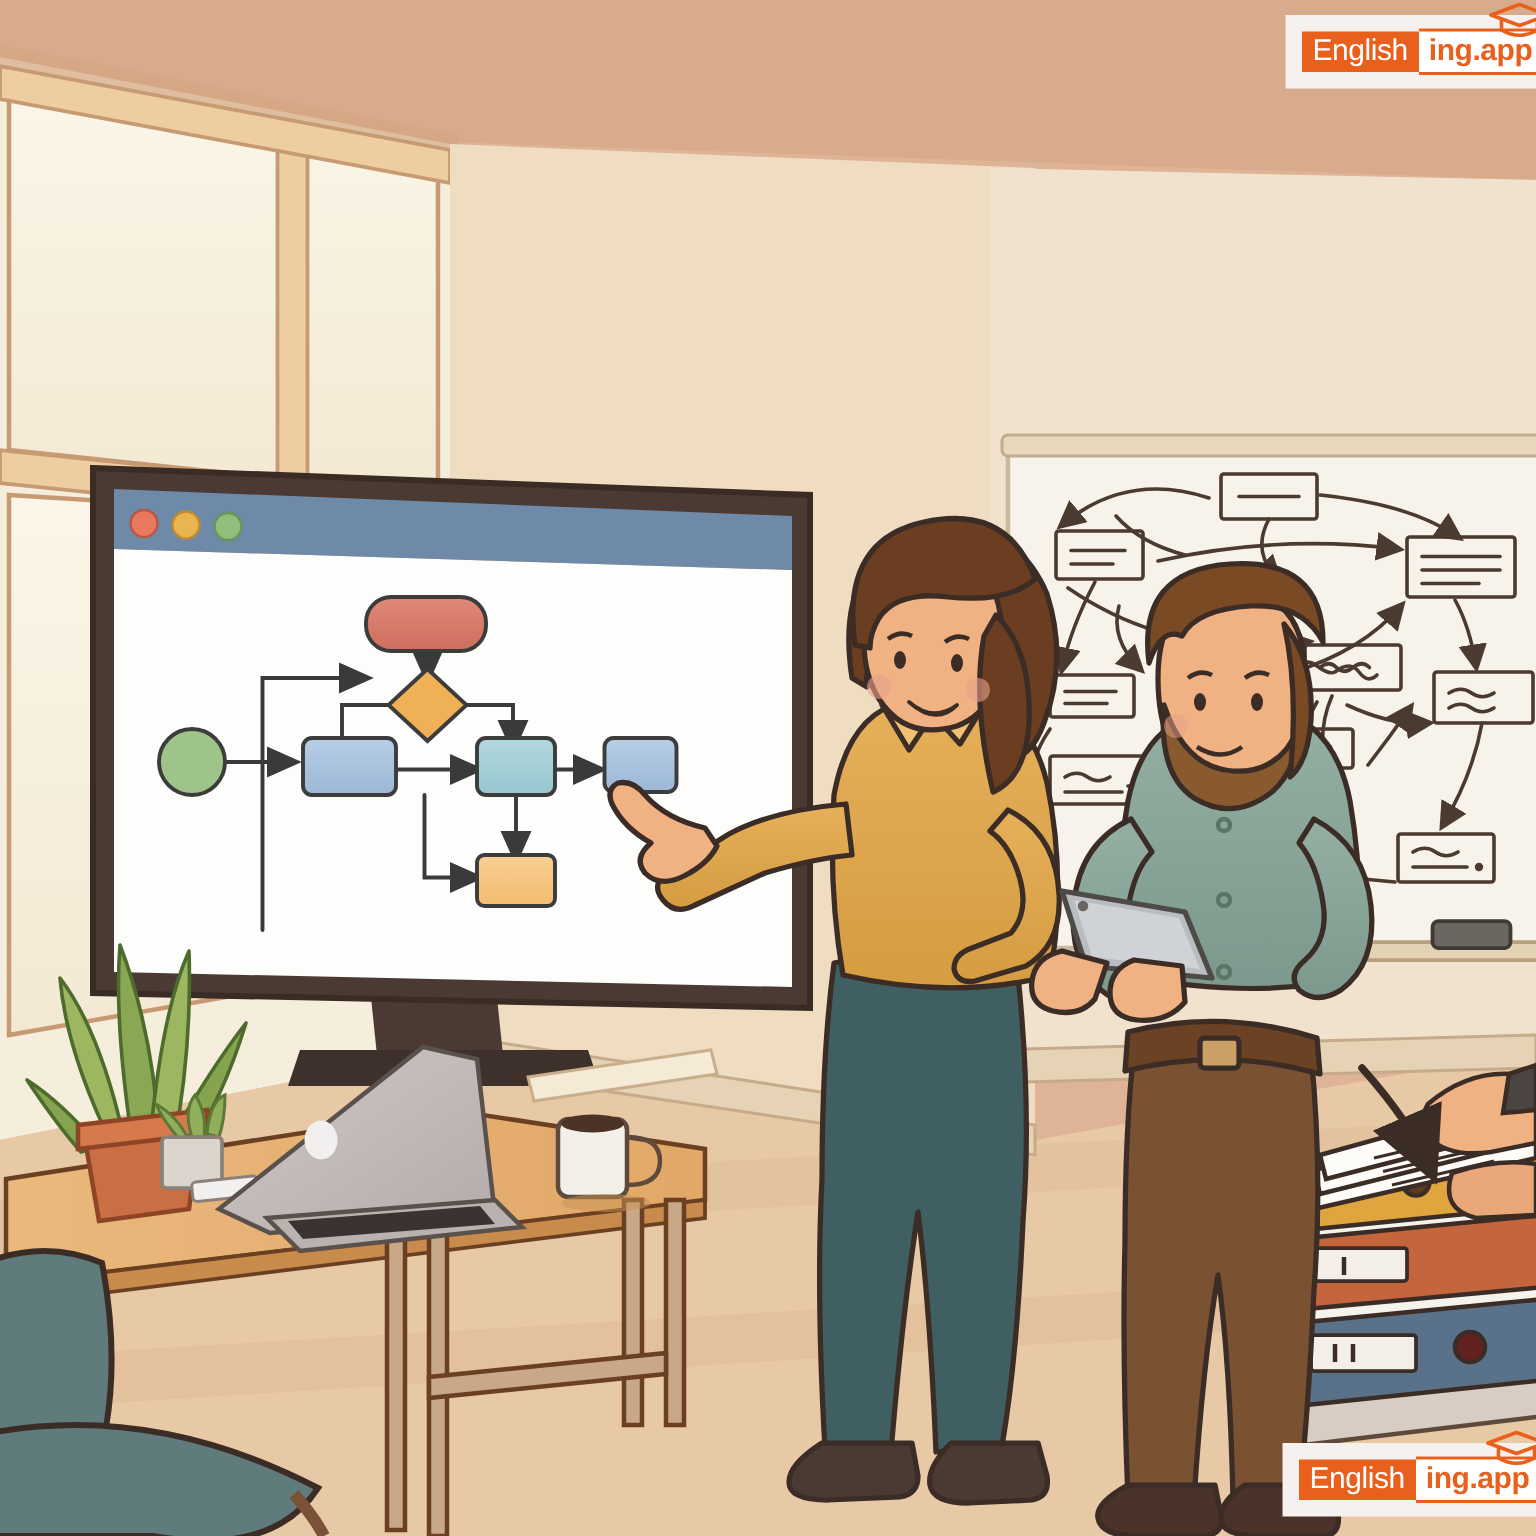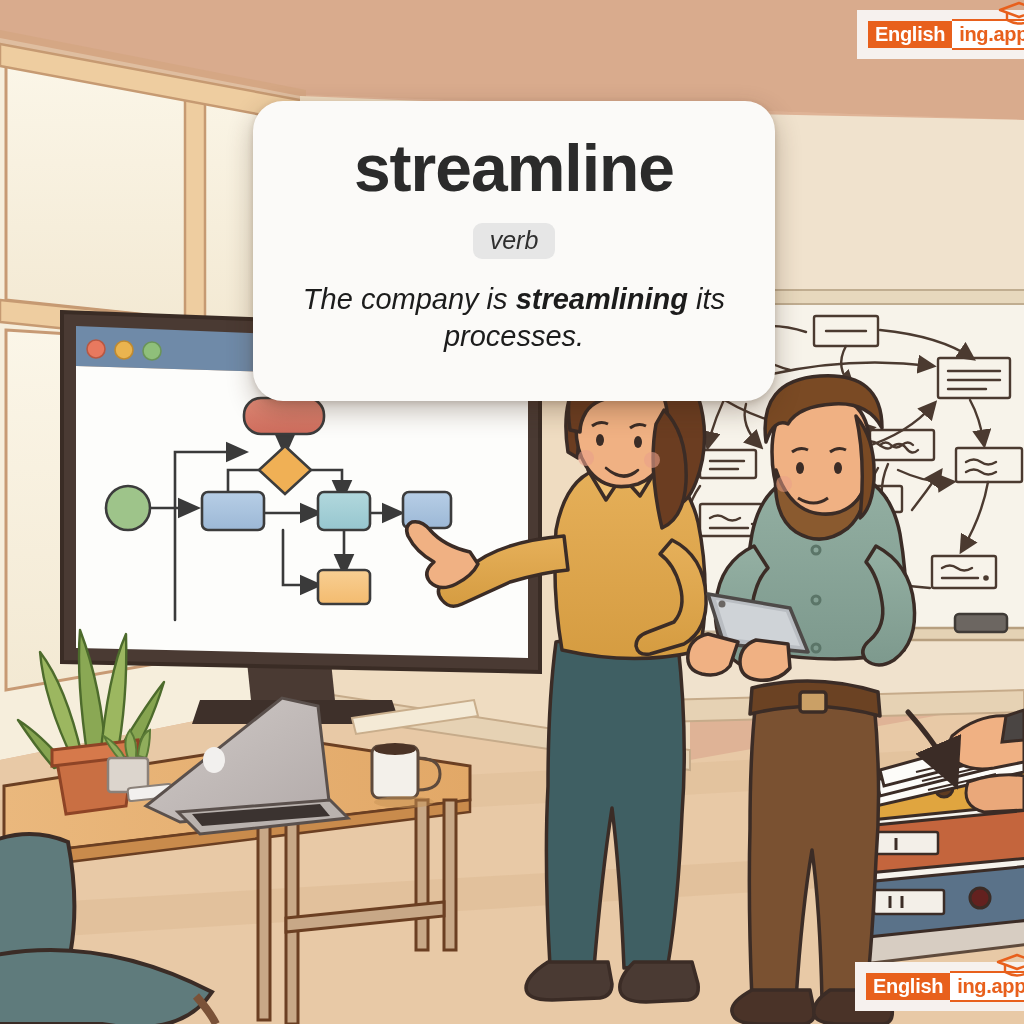--- a/index.html
+++ b/index.html
@@ -35,21 +35,21 @@
 
   
   .wm{
     background:#f6f1ee;padding:9px 11px;display:flex;align-items:center;
     z-index:60;
   }
   #wm-top{left:857px;top:10px;}
   #wm-bottom{left:855px;top:962px;}
   .wm-inner{position:relative;display:flex;align-items:center;}
   .wm-a{
-    background:#e8601c;color:#fff;font-weight:bold;font-size:20px;
+    background:#e8601c;color:#fff;font-weight:normal;font-size:20px;
     padding:3px 7px 4px;line-height:1;letter-spacing:-.3px;
   }
   .wm-b{
     background:#fff;color:#e8601c;font-weight:bold;font-size:20px;
     padding:3px 7px 4px;line-height:1;letter-spacing:-.3px;
     border:2px solid #e8601c;border-left:none;
   }
   .wm-cap{position:absolute;right:-4px;top:-19px;}
 </style>
 </head>
@@ -443,25 +443,20 @@
         <ellipse cx="800" cy="468" rx="4" ry="6"></ellipse>
         <ellipse cx="838" cy="468" rx="4" ry="6"></ellipse>
       </g>
       <path d="M792 452 q8 -6 16 -2" fill="none" stroke="#3b2c26" stroke-width="3"></path>
       <path d="M830 452 q8 -6 16 -2" fill="none" stroke="#3b2c26" stroke-width="3"></path>
       <path d="M798 498 q16 10 30 0" fill="none" stroke="#3b2c26" stroke-width="3"></path>
       <circle cx="784" cy="484" r="8" fill="#e9a08a" stroke="none" opacity=".5"></circle>
     </g>
   </svg>
 
-  <div class="abs" id="vocab-card">
-    <div id="word">streamline</div>
-    <div id="pos-badge">verb</div>
-    <div id="example"><span>The company is </span><b>streamlining</b><span> its processes.</span></div>
-  </div>
 
   <div class="abs wm" id="wm-top">
     <div class="wm-inner">
       <span class="wm-a">English</span>
       <span class="wm-b">ing.app</span>
       <svg class="wm-cap" width="44" height="26" viewBox="0 0 44 26">
         <path d="M22 3 L41 10 L22 17 L3 10 Z" fill="none" stroke="#e8601c" stroke-width="2.4" stroke-linejoin="round"></path>
         <path d="M10 13 L10 20 q12 7 24 0 L34 13" fill="none" stroke="#e8601c" stroke-width="2.4" stroke-linejoin="round"></path>
         <path d="M41 10 L41 21" fill="none" stroke="#e8601c" stroke-width="2.4" stroke-linecap="round"></path>
       </svg>

